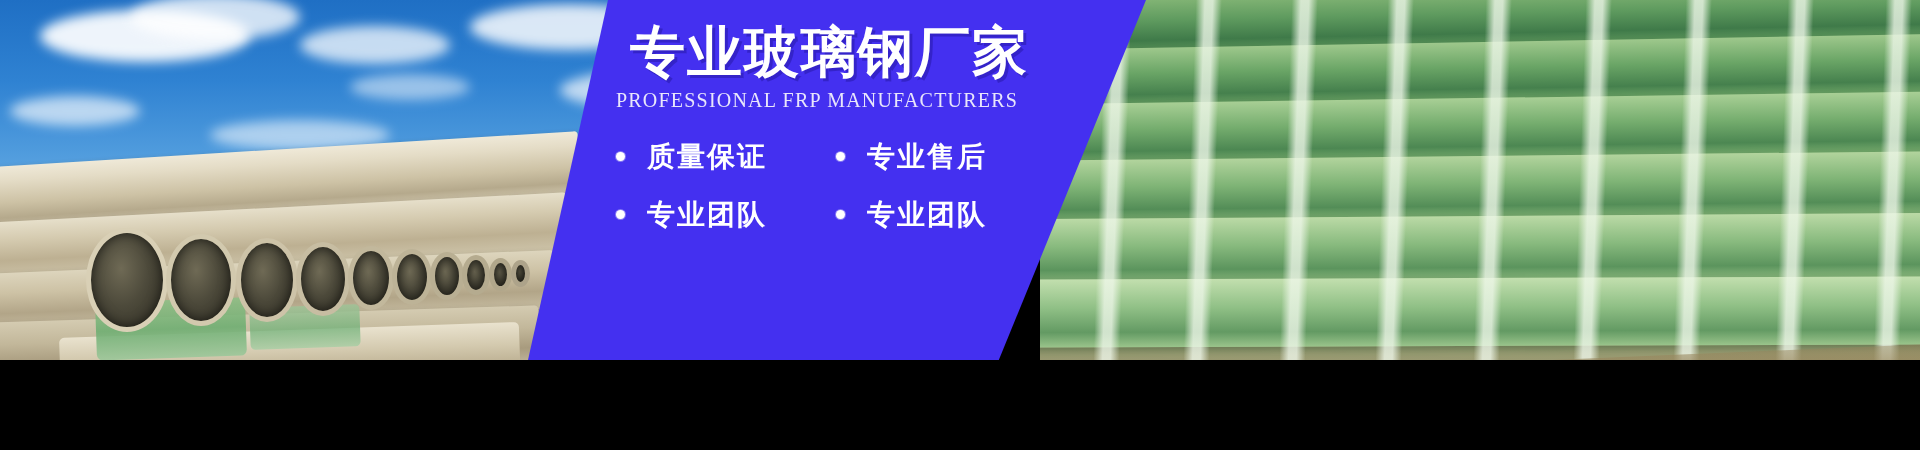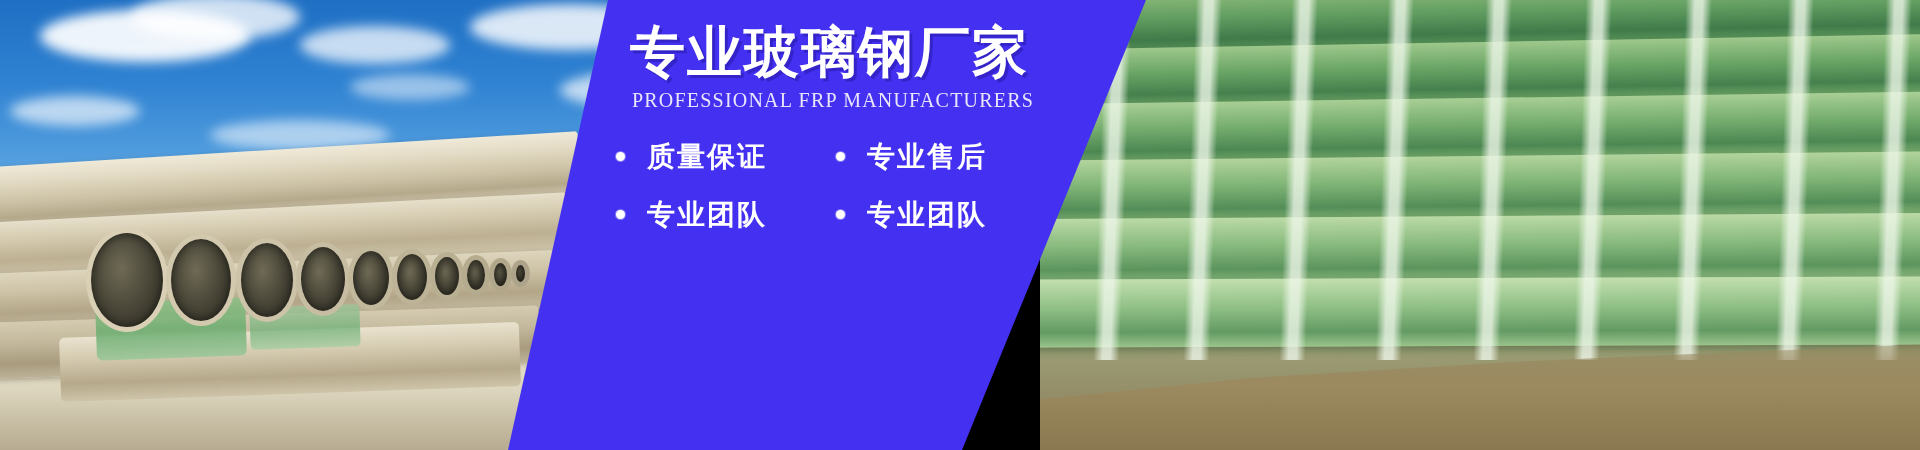--- a/index.html
+++ b/index.html
@@ -1,21 +1,21 @@
 <!DOCTYPE html>
 <html><head>
 <meta charset="utf-8">
 <style>
   * { margin:0; padding:0; box-sizing:border-box; }
   html,body { width:1920px; height:450px; overflow:hidden; background:#000; }
   body { font-family:"Liberation Sans","DejaVu Sans",sans-serif; }
 
   .banner {
     position:relative;
-    width:1920px; height:450px;
+    width:1920px; height:360px;
     overflow:hidden;
   }
 
   
   .photo-left {
     position:absolute; left:0; top:0; width:760px; height:450px;
     background:
       linear-gradient(180deg,#1f6fc4 0%,#2f82d2 18%,#58a2e0 38%,#8cc2ea 52%,#b9d8ef 60%,#cfcfc3 64%,#c9c2ac 100%);
     overflow:hidden;
   }
@@ -141,21 +141,21 @@
   .title {
     font-size:55px; font-weight:bold; color:#ffffff;
     letter-spacing:2px; line-height:1.12;
     margin-left:22px;
     text-shadow:3px 3px 0 rgba(40,25,170,.55);
     white-space:nowrap;
   }
   .subtitle {
     font-family:"Liberation Serif","DejaVu Serif",serif;
     font-size:20px; color:#e9e6fb; letter-spacing:1.2px;
-    margin-left:24px; margin-top:5px; white-space:nowrap;
+    margin-left:8px; margin-top:5px; white-space:nowrap;
   }
 
   .features {
     margin-top:26px; margin-left:8px;
     display:grid; grid-template-columns:220px 220px;
     row-gap:20px; column-gap:0px;
   }
   .feature { display:flex; align-items:center;font-weight:bold; }
   .dot {
     width:9px; height:9px; border-radius:50%;

